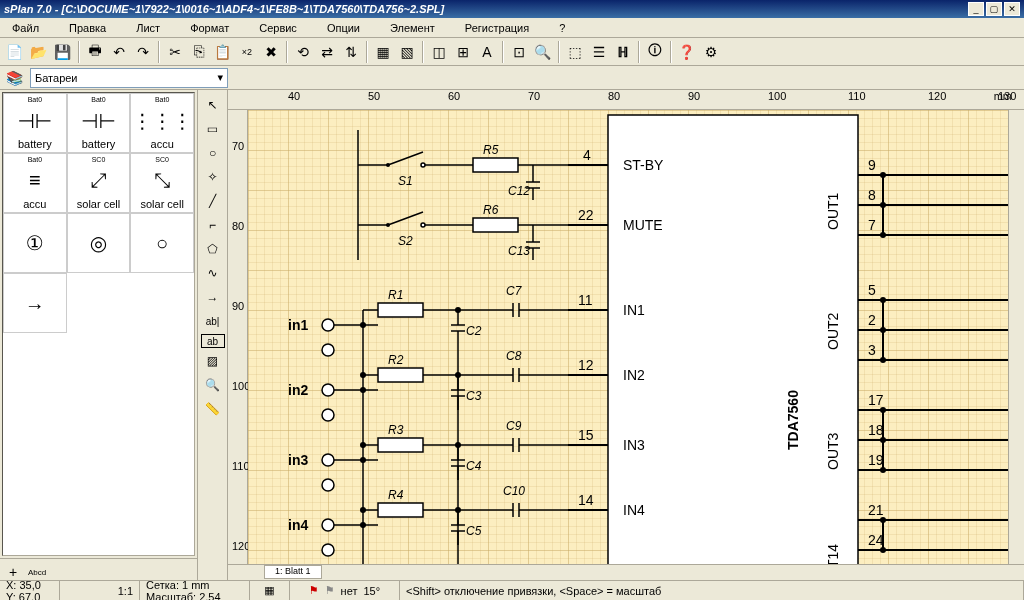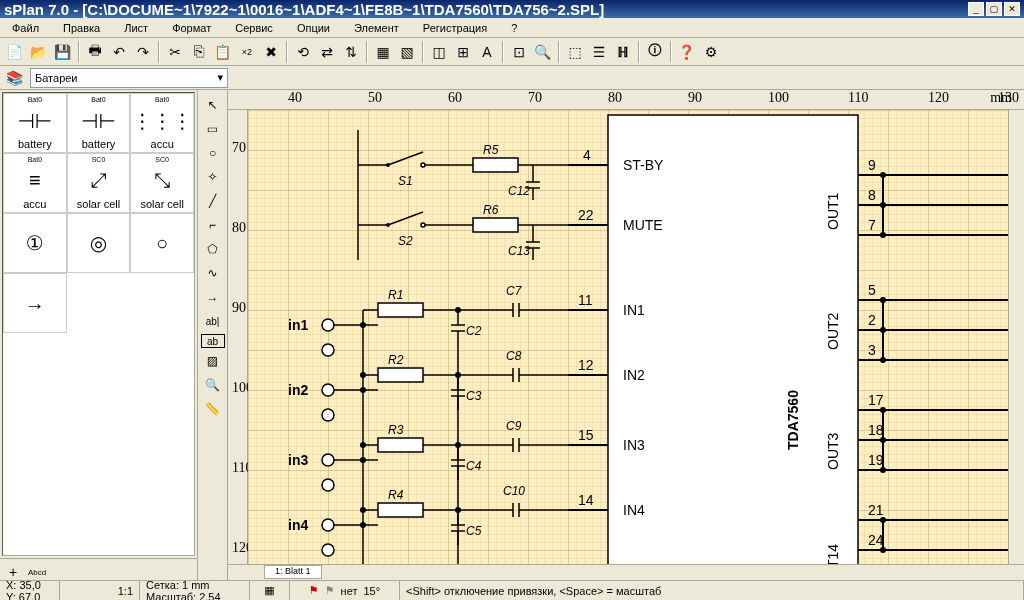--- a/index.html
+++ b/index.html
@@ -1,37 +1,37 @@
 <!DOCTYPE html>
 <html><head>
 <meta charset="utf-8">
 <style>
 * { box-sizing: border-box; margin: 0; padding: 0; font-family: Tahoma, Arial, sans-serif; font-size: 11px; }
 body { background: #ece9d8; width: 1024px; height: 600px; overflow: hidden; position: relative; }
 .titlebar { background: linear-gradient(#0a246a,#3a6ea5); color: #fff; height: 18px; display: flex; align-items: center; padding: 0 4px; }
-.titlebar .title { flex: 1; font-weight: bold; font-size: 15px; }
+.titlebar .title { flex: 1; font-weight: bold; font-size: 11px; font-style: italic; }
 .titlebar .winbtn { width: 16px; height: 14px; background: #ece9d8; border: 1px solid #fff; margin-left: 2px; color: #000; text-align: center; line-height: 12px; font-size: 9px; }
-.menubar { display: flex; background: #ece9d8; border-bottom: 1px solid #aca899; height: 20px; align-items: center; padding-left: 4px; gap: 8px; }
+.menubar { display: flex; background: #ece9d8; border-bottom: 1px solid #aca899; height: 20px; align-items: center; padding-left: 4px; gap: 14px; }
 .menubar span { padding: 2px 8px; cursor: default; }
 .toolbar { display: flex; background: #ece9d8; border-bottom: 1px solid #aca899; height: 28px; align-items: center; padding: 0 4px; gap: 2px; }
 .toolbtn { width: 22px; height: 22px; border: 1px solid transparent; display: flex; align-items: center; justify-content: center; font-size: 14px; cursor: pointer; }
 .toolsep { width: 2px; height: 22px; border-left: 1px solid #aca899; border-right: 1px solid #fff; margin: 0 2px; }
 .librow { display: flex; background: #ece9d8; border-bottom: 1px solid #aca899; height: 24px; align-items: center; padding: 0 4px; gap: 4px; }
 .libselect { width: 198px; height: 20px; border: 1px solid #7f9db9; background: #fff; padding: 0 4px; display: flex; justify-content: space-between; align-items: center; }
 .main { display: flex; height: 490px; }
 .sidebar { width: 198px; background: #ece9d8; border-right: 1px solid #aca899; display: flex; flex-direction: column; }
 .compgrid { flex: 1; background: #fff; border: 1px inset #aca899; margin: 2px; display: grid; grid-template-columns: repeat(3, 1fr); grid-auto-rows: 60px; }
 .compcell { border: 1px solid #ccc; display: flex; flex-direction: column; align-items: center; justify-content: center; font-size: 8px; }
 .compcell .sym { font-size: 20px; height: 35px; display: flex; align-items: center; }
 .palette { width: 30px; background: #ece9d8; border-right: 1px solid #aca899; display: flex; flex-direction: column; align-items: center; padding-top: 4px; gap: 2px; }
 .pbtn { width: 24px; height: 22px; display: flex; align-items: center; justify-content: center; font-size: 12px; border: 1px solid transparent; cursor: pointer; }
 .canvas-wrap { flex: 1; display: flex; flex-direction: column; background: #ece9d8; }
 .ruler-h { height: 20px; background: #ece9d8; border-bottom: 1px solid #aca899; position: relative; font-size: 9px; display: flex; }
 .ruler-v { width: 20px; background: #ece9d8; border-right: 1px solid #aca899; position: relative; font-size: 9px; }
-.ruler-tick { position: absolute; font-size: 14px; font-family: Liberation Serif, serif; }
+.ruler-tick { position: absolute; font-size: 11px; }
 .canvas-area { flex: 1; display: flex; overflow: hidden; }
 .canvas { flex: 1; background: #fceec0; position: relative; overflow: hidden; 
   background-image: 
     linear-gradient(rgba(200,170,100,0.4) 1px, transparent 1px),
     linear-gradient(90deg, rgba(200,170,100,0.4) 1px, transparent 1px),
     linear-gradient(rgba(200,170,100,0.2) 1px, transparent 1px),
     linear-gradient(90deg, rgba(200,170,100,0.2) 1px, transparent 1px);
   background-size: 40px 40px, 40px 40px, 8px 8px, 8px 8px;
 }
 .scrollbar { background: #ece9d8; }

